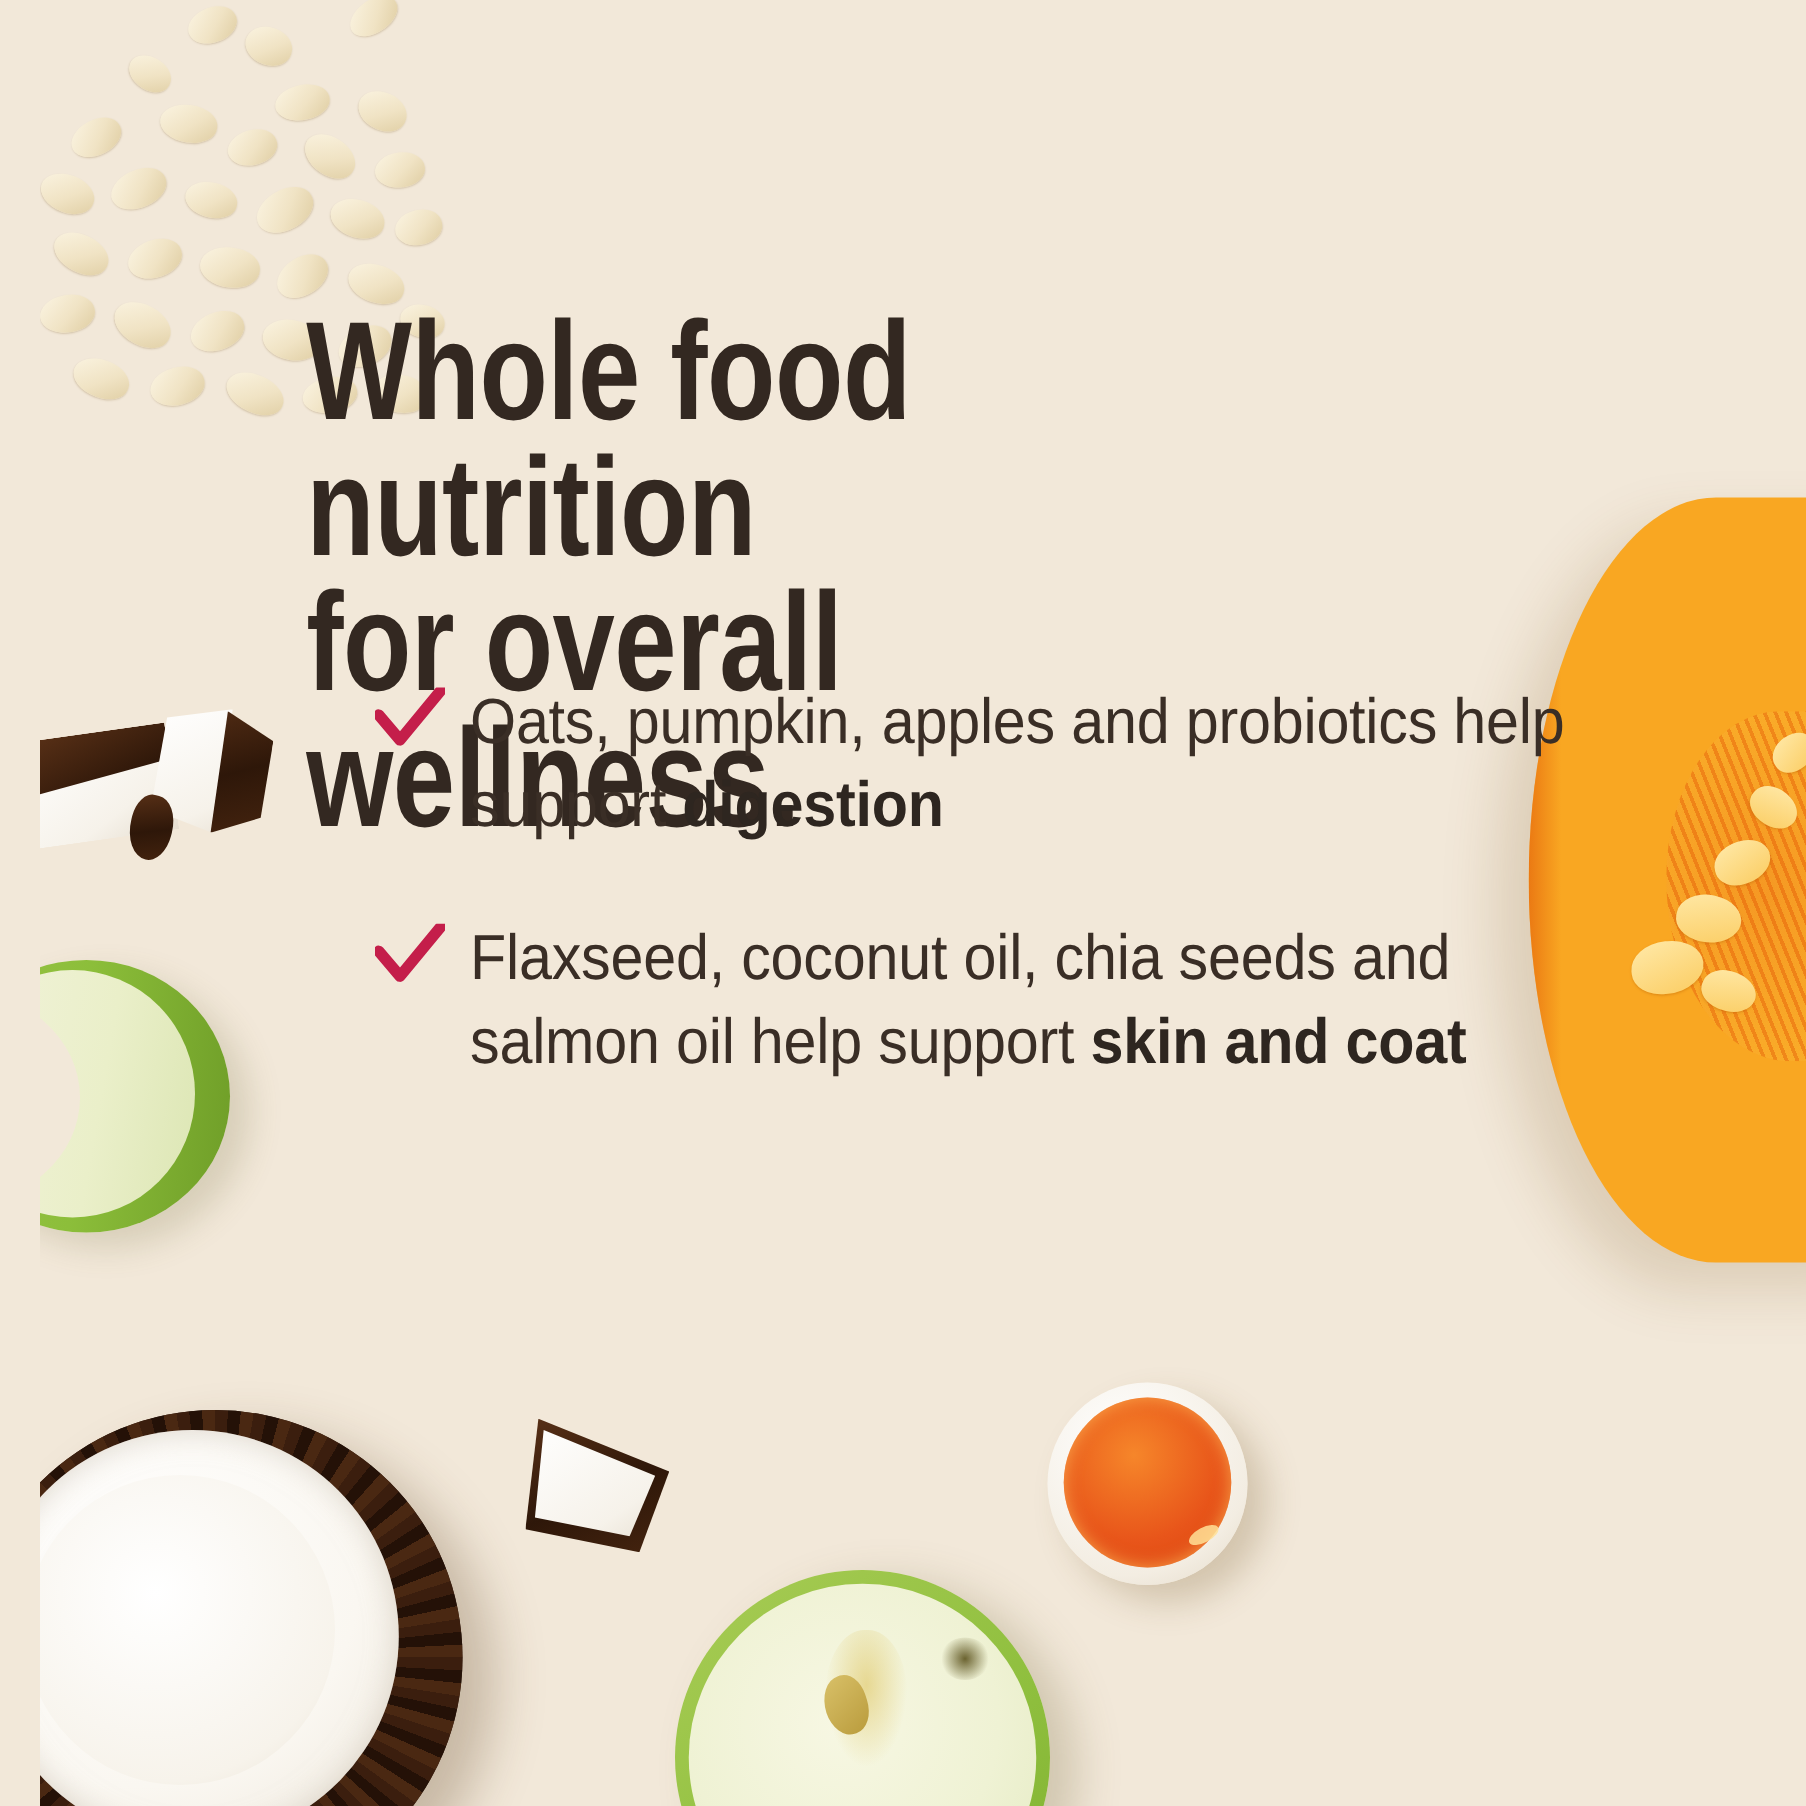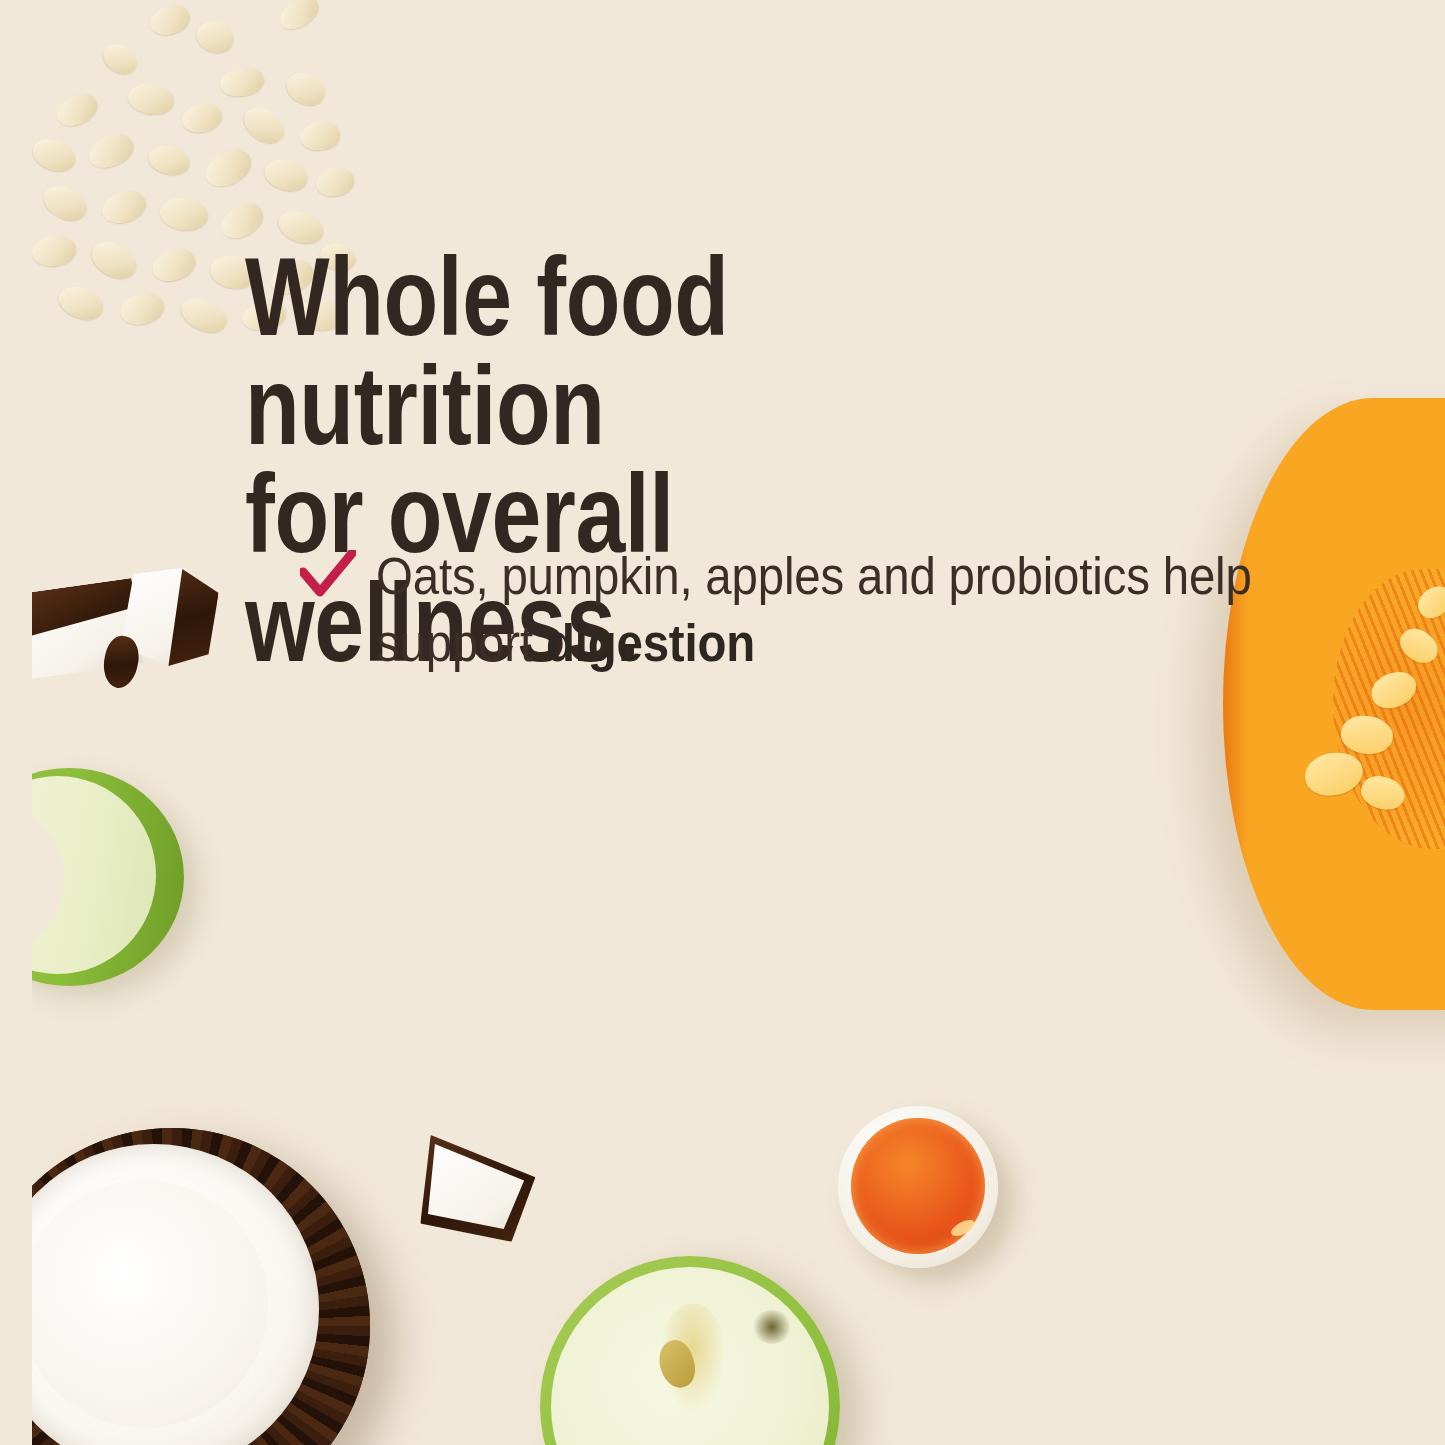--- a/index.html
+++ b/index.html
@@ -366,17 +366,25 @@
 
     <li class="bullet">
       <span class="check">
         <svg viewBox="0 0 56 52" xmlns="http://www.w3.org/2000/svg">
           <path d="M3 22 L20 42 L53 2" fill="none" stroke="#C41E4A" stroke-width="9" stroke-linecap="round" stroke-linejoin="round"></path>
         </svg>
       </span>
       <span class="txt"><span>Oats, pumpkin, apples and probiotics help support </span><b>digestion</b></span>
     </li>
 
+    <li class="bullet">
+      <span class="check">
+        <svg viewBox="0 0 56 52" xmlns="http://www.w3.org/2000/svg">
+          <path d="M3 22 L20 42 L53 2" fill="none" stroke="#C41E4A" stroke-width="9" stroke-linecap="round" stroke-linejoin="round"></path>
+        </svg>
+      </span>
+      <span class="txt"><span>Flaxseed, coconut oil, chia seeds and salmon oil help support </span><b>skin and coat</b></span>
+    </li>
 
 
   </ul>
 
 </div>
 
 </body></html>

